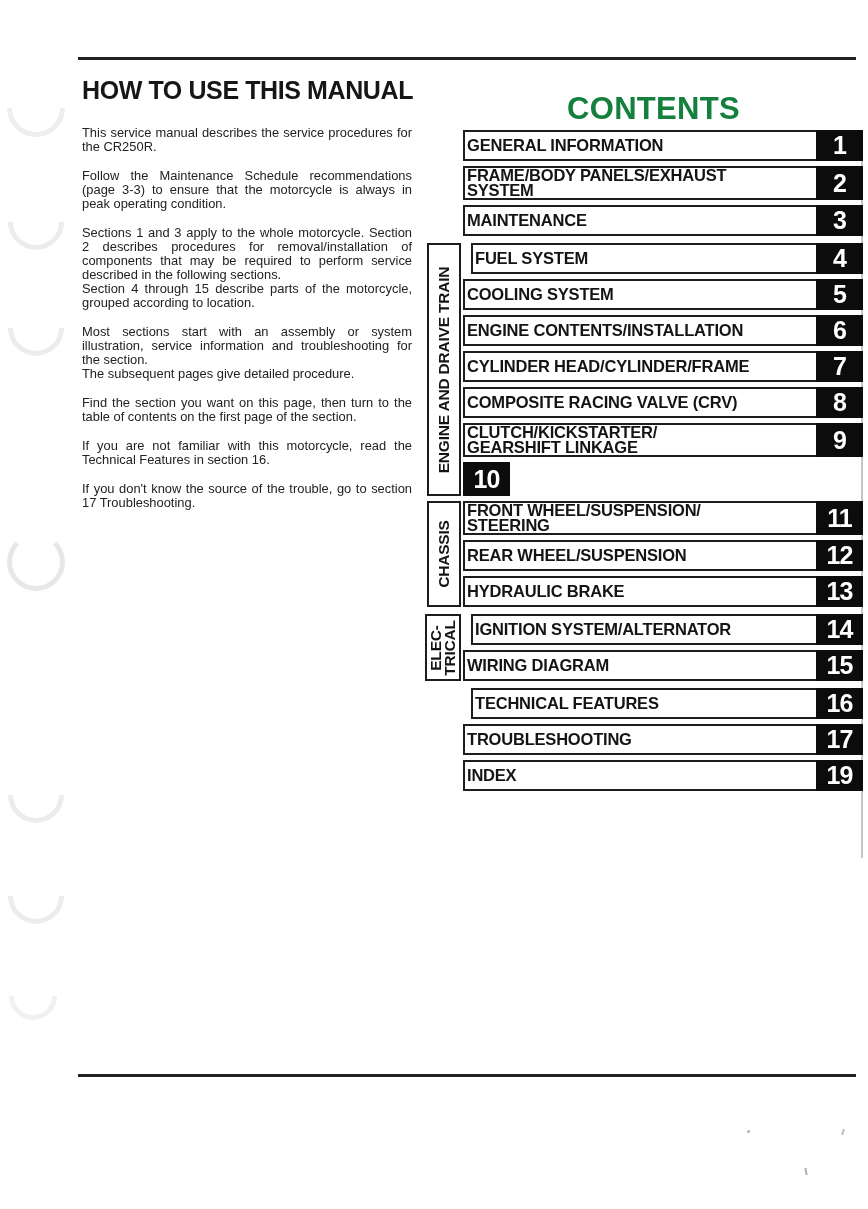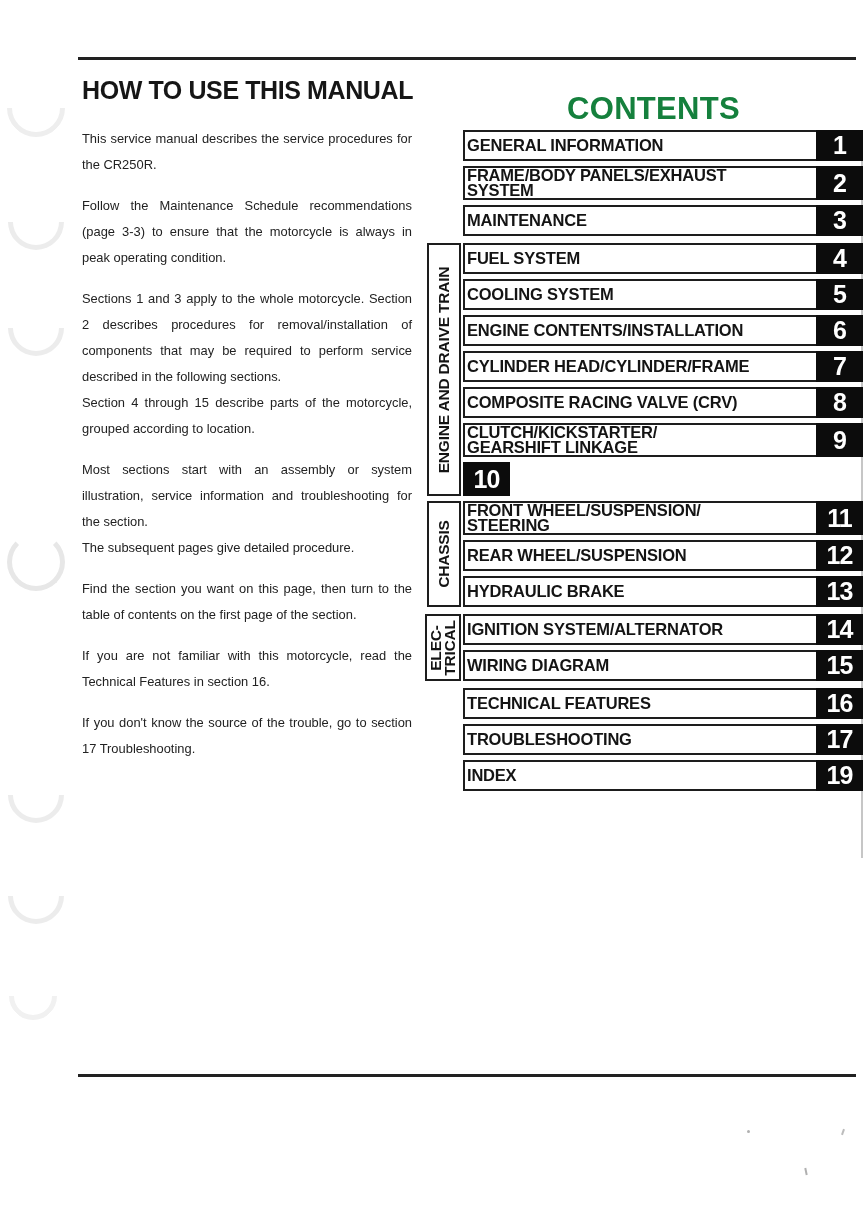--- a/index.html
+++ b/index.html
@@ -32,35 +32,35 @@
   .punch.p6 { left: 8px;  top: 868px; width: 56px; height: 56px; }
   .punch.p7 { left: 9px;  top: 972px; width: 48px; height: 48px; border-color:#f1f1f1; border-top-color:transparent; border-left-color:transparent; }
 
   
   .left-col { position: absolute; left: 82px; top: 76px; width: 330px; }
   .left-col h1 {
     margin: 0 0 21px 0; font-size: 25px; font-weight: bold;
     letter-spacing: -0.4px; white-space: nowrap; color: #161616;
   }
   .para {
-    margin: 0 0 15px 0; font-size: 12.9px; line-height: 26px;
+    margin: 0 0 15px 0; font-size: 12.9px; line-height: 14px;
     text-align: justify; white-space: pre-line; color: #222;
   }
 
   
   .contents-heading {
     position: absolute; left: 463px; top: 79px; width: 357px; margin: 12px;
     text-align: center; font-size: 31px; font-weight: bold; letter-spacing: 0.3px; color: #15803d;
   }
   .toc { position: absolute; left: 463px; top: 125px; width: 400px; }
   .rows { position: relative; }
   .row { display: flex; align-items: stretch; margin-top: 5px; height: 31px; }
   .rows .row:first-child { margin-top: 0; }
   .row.tall { height: 34px; border-radius: 6px; }
-  .row.gsep { margin-top: 7px; }
+  .row.gsep { margin-top: 7px; margin-left: 8px; }
   .row-label {
     flex: 1; border: 2px solid #1d1d1d; border-right: none; background: #fff;
     display: flex; align-items: center; padding-left: 2px;
     font-weight: bold; font-size: 16.5px; letter-spacing: -0.2px;
     line-height: 15px; white-space: pre-line; color: #141414;
   }
   .row-num {
     width: 47px; background: #0c0c0c; color: #ffffff;
     display: flex; align-items: center; justify-content: center;
     font-weight: bold; font-size: 25px; letter-spacing: -1px;

